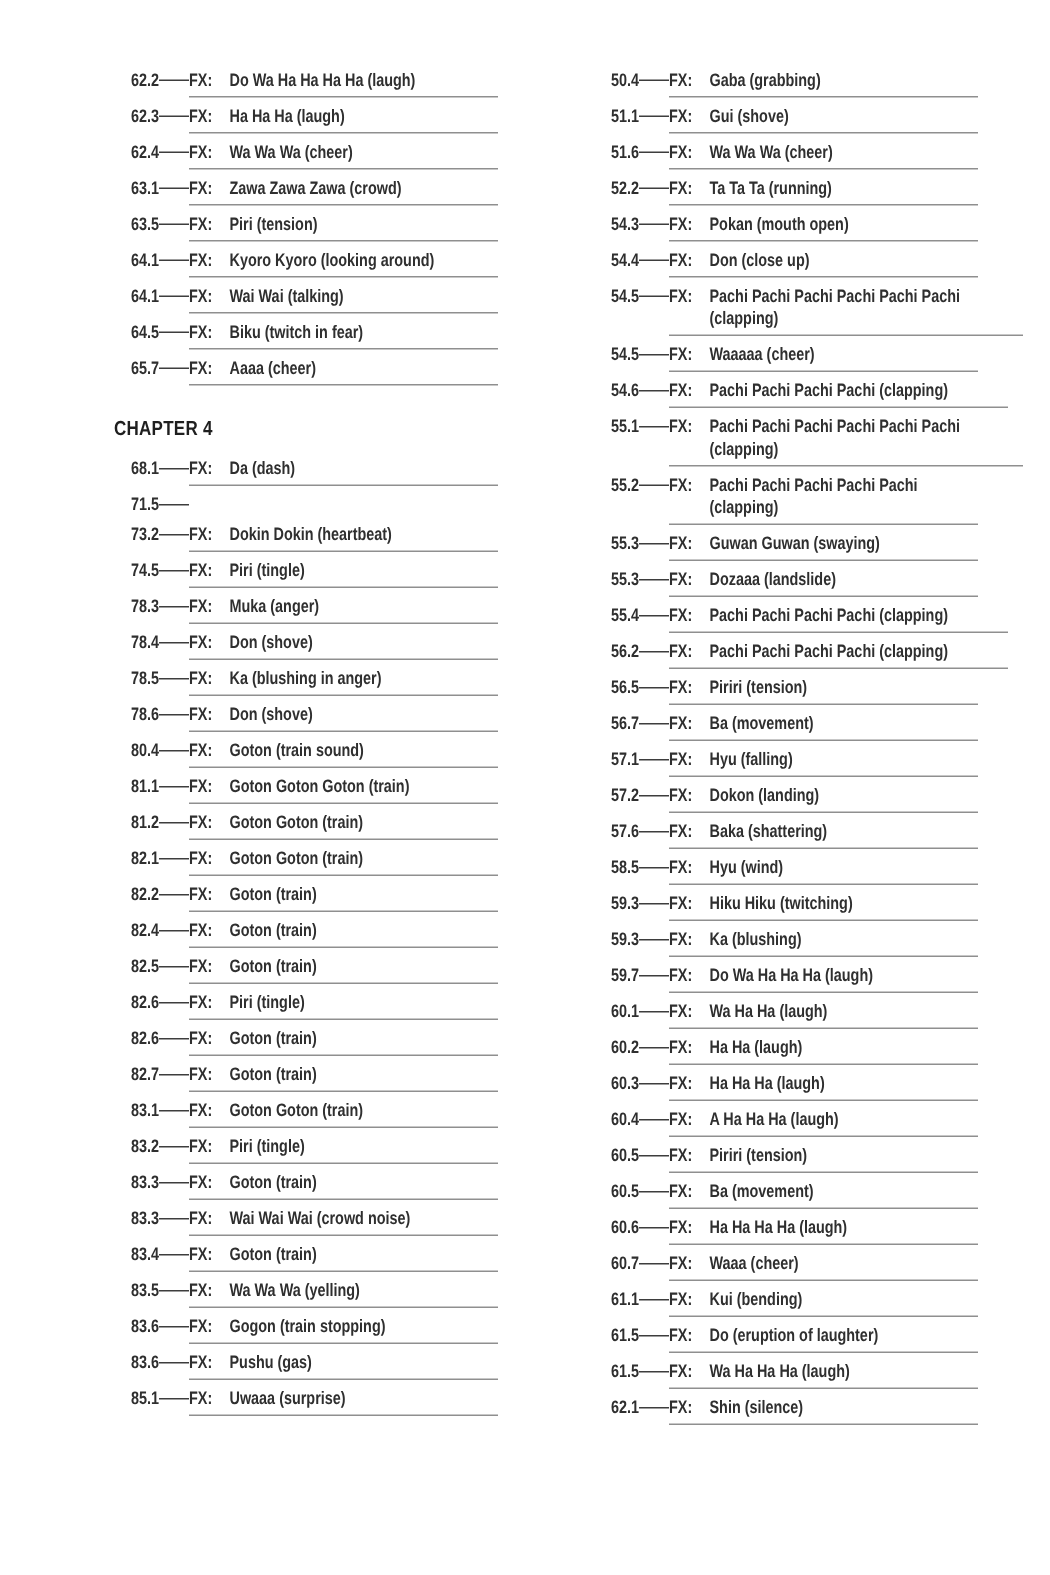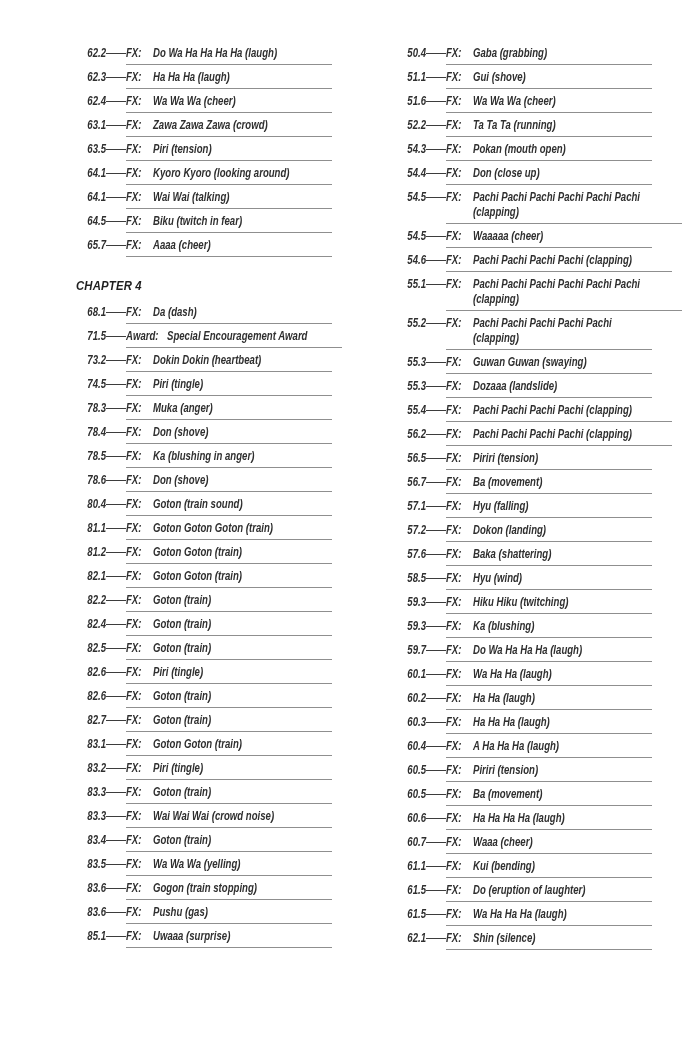--- a/index.html
+++ b/index.html
@@ -7,21 +7,20 @@
     padding: 0;
     background: #ffffff;
   }
   .page {
     position: relative;
     width: 700px;
     height: 1050px;
     background: var(--bg-color, #ffffff);
     font-family: "Liberation Sans", sans-serif;
     overflow: hidden;
-    font-style: italic;
   }
   .column {
     position: absolute;
     top: 46px;
     width: 256px;
   }
   .col-0 { left: 76px; }
   .col-1 { left: 396px; }
 
   .entry {
@@ -188,24 +187,20 @@
     <span class="dash"></span>
     <div class="entry-body">
       <span class="label">FX:</span>
       <span class="text">Da (dash)</span>
     </div>
   </div>
 
   <div class="entry">
     <span class="num">71.5</span>
     <span class="dash"></span>
-    <div class="entry-body">
-      <span class="label">Award:</span>
-      <span class="text">Special Encouragement Award</span>
-    </div>
   </div>
 
   <div class="entry">
     <span class="num">73.2</span>
     <span class="dash"></span>
     <div class="entry-body">
       <span class="label">FX:</span>
       <span class="text">Dokin Dokin (heartbeat)</span>
     </div>
   </div>

